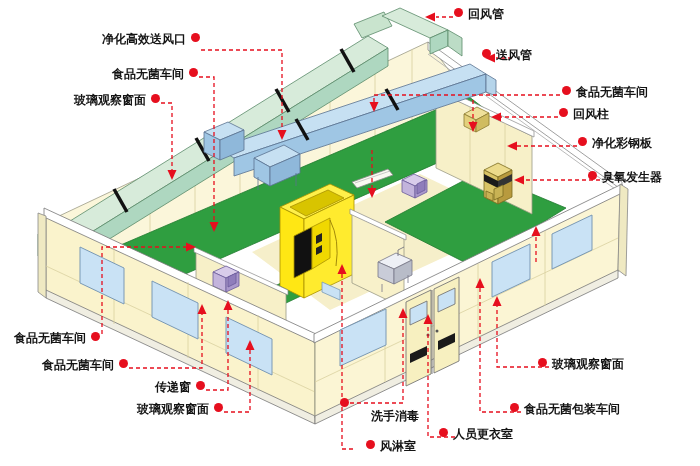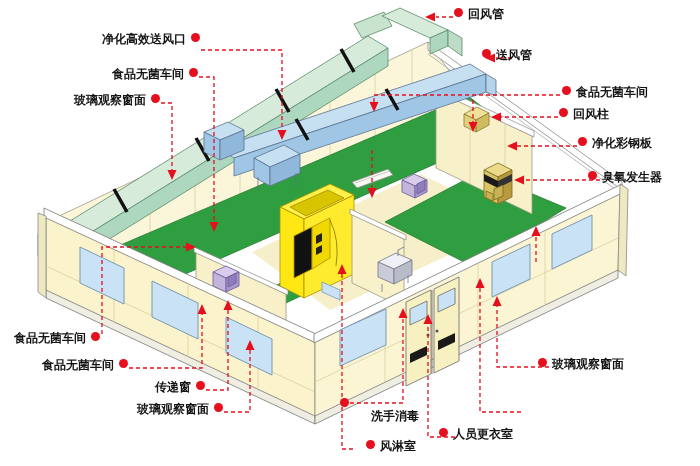--- a/index.html
+++ b/index.html
@@ -311,20 +311,24 @@
       <span>净化彩钢板</span>
     </div>
 <div class="lbl" style="left:588px;top:171px">
       <span class="dot"></span>
       <span>臭氧发生器</span>
     </div>
 <div class="lbl" style="left:538px;top:358px">
       <span class="dot"></span>
       <span>玻璃观察窗面</span>
     </div>
+<div class="lbl" style="left:510px;top:403px">
+      <span class="dot"></span>
+      <span>食品无菌包装车间</span>
+    </div>
 <div class="lbl" style="left:439px;top:428px">
       <span class="dot"></span>
       <span>人员更衣室</span>
     </div>
 <div class="lbl" style="left:366px;top:440px">
       <span class="dot"></span>
       <span>风淋室</span>
     </div>
 
 <span class="dot-abs" style="left:340px;top:398px"></span>

